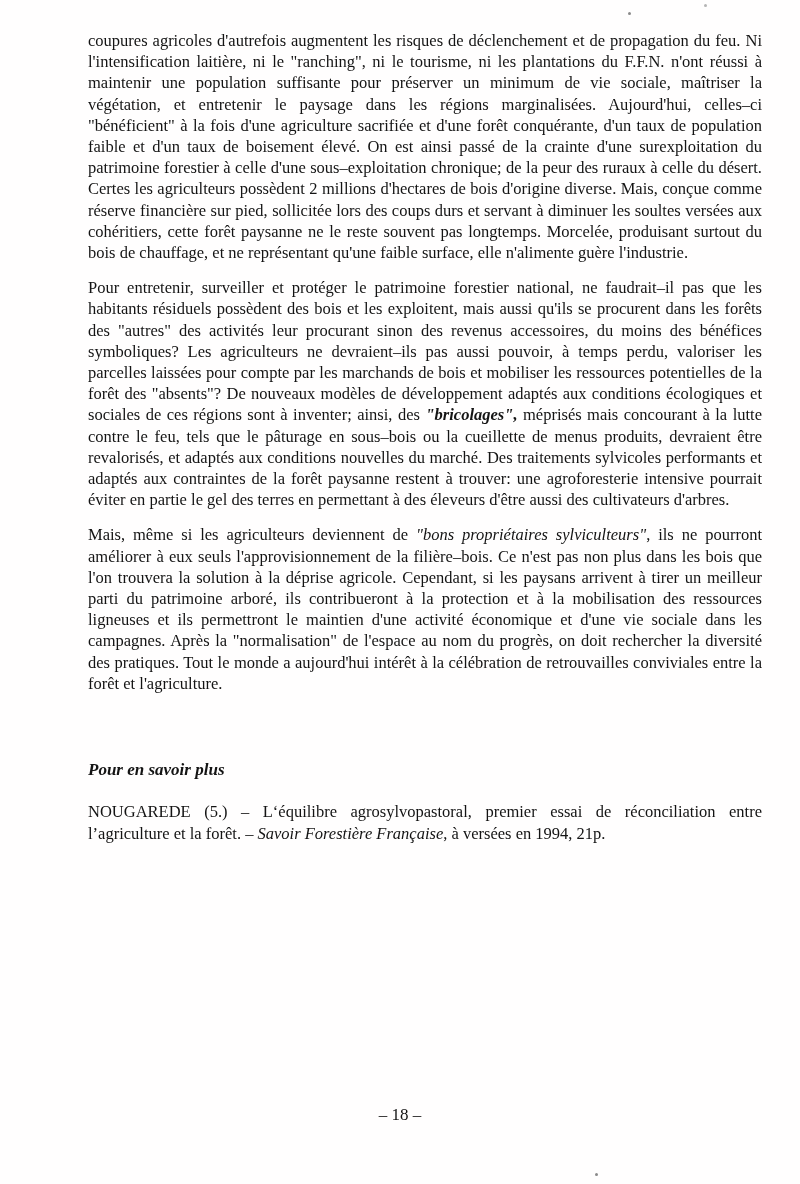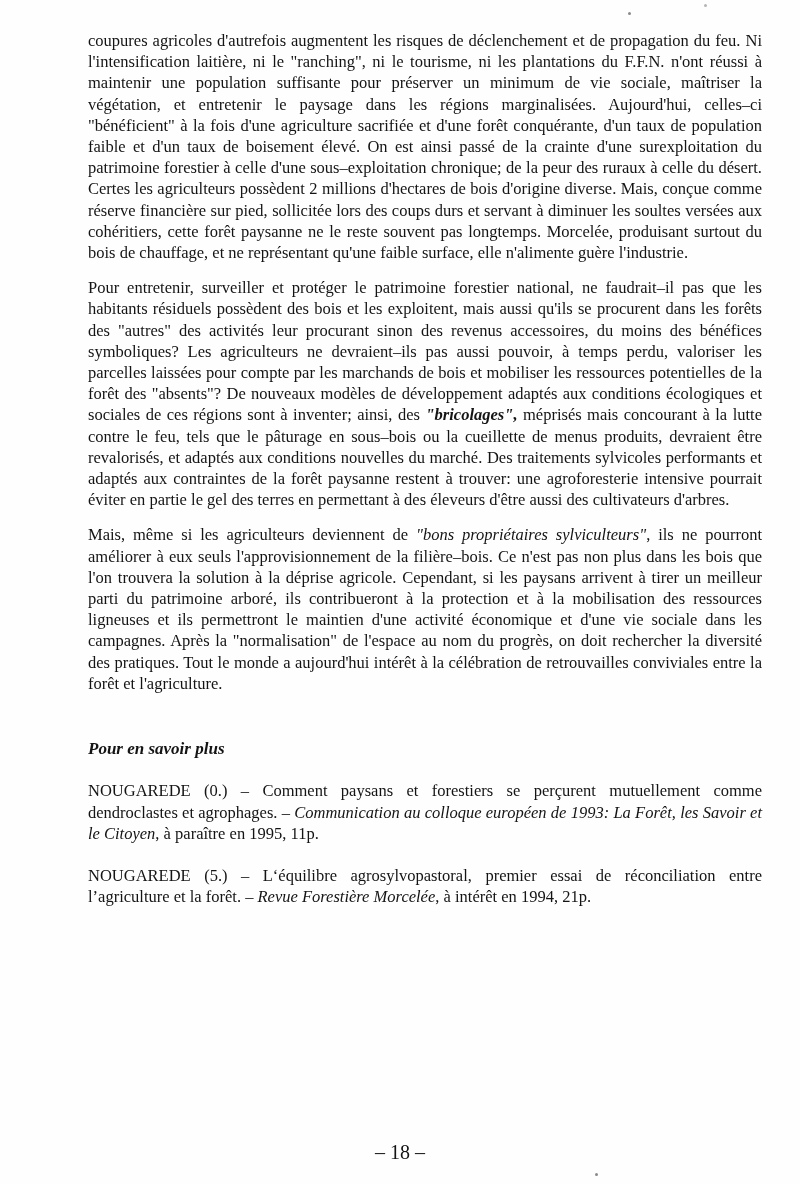--- a/index.html
+++ b/index.html
@@ -28,33 +28,33 @@
   p.body-par {
     margin: 0 0 14px 0;
   }
   .seg-normal { font-style: normal; font-weight: normal; margin-top: 30px; }
   .seg-italic { font-style: italic; }
   .seg-bold-italic { font-style: italic; font-weight: bold; }
   h2.further-heading {
     font-size: 17px;
     font-style: italic;
     font-weight: bold;
-    margin: 44px 0 0 0;
+    margin: 65px 0 0 0;
     text-align: left;
   }
   p.reference {
     margin: 21px 0 0 0;
   }
   .footer {
     position: absolute;
-    top: 1141px;
+    top: 1105px;
     left: 0;
     width: 800px;
     text-align: center;
-    font-size: 20px;
+    font-size: 17px;
   }
   .artifact-dot {
     position: absolute;
     background: #8a8a8a;
     border-radius: 50%;
   }
   .dot-a { left: 628px; top: 12px;  width: 3px; height: 3px; }
   .dot-b { left: 704px; top: 4px;   width: 3px; height: 3px; background:#b5b5b5; }
   .dot-c { left: 595px; top: 1173px; width: 3px; height: 3px; }
 </style>
@@ -72,21 +72,20 @@
     <p class="body-par"><span class="seg-normal">coupures agricoles d'autrefois augmentent les risques de déclenchement et de propagation du feu. Ni l'intensification laitière, ni le "ranching", ni le tourisme, ni les plantations du F.F.N. n'ont réussi à maintenir une population suffisante pour préserver un minimum de vie sociale, maîtriser la végétation, et entretenir le paysage dans les régions marginalisées. Aujourd'hui, celles–ci "bénéficient" à la fois d'une agriculture sacrifiée et d'une forêt conquérante, d'un taux de population faible et d'un taux de boisement élevé.  On est ainsi passé de la crainte d'une surexploitation du patrimoine forestier à celle d'une sous–exploitation chronique; de la peur des ruraux à celle du désert. Certes les agriculteurs possèdent 2 millions d'hectares de bois d'origine diverse. Mais, conçue comme réserve financière sur pied, sollicitée lors des coups durs et servant à diminuer les soultes versées aux cohéritiers, cette forêt paysanne ne le reste souvent pas longtemps. Morcelée, produisant surtout du bois de chauffage, et ne représentant qu'une faible surface, elle n'alimente guère l'industrie.</span></p>
 
     <p class="body-par"><span class="seg-normal">Pour entretenir, surveiller et protéger le patrimoine forestier national, ne faudrait–il pas que les habitants résiduels possèdent des bois et les exploitent, mais aussi qu'ils se procurent dans les forêts des "autres" des activités leur procurant sinon des revenus accessoires, du moins des bénéfices symboliques? Les agriculteurs ne devraient–ils pas aussi pouvoir, à temps perdu, valoriser les parcelles laissées pour compte par les marchands de bois et mobiliser les ressources potentielles de la forêt des "absents"? De nouveaux modèles de développement adaptés aux conditions écologiques et sociales de ces régions sont à inventer; ainsi, des </span><span class="seg-bold-italic">"bricolages",</span><span class="seg-normal"> méprisés mais concourant à la lutte contre le feu, tels que le pâturage en sous–bois ou la cueillette de menus produits, devraient être revalorisés, et adaptés aux conditions nouvelles du marché. Des traitements sylvicoles performants et adaptés aux contraintes de la forêt paysanne restent à trouver: une agroforesterie intensive pourrait éviter en partie le gel des terres en permettant à des éleveurs d'être aussi des cultivateurs d'arbres.</span></p>
 
     <p class="body-par"><span class="seg-normal">Mais, même si les agriculteurs deviennent de </span><span class="seg-italic">"bons propriétaires sylviculteurs"</span><span class="seg-normal">, ils ne pourront améliorer à eux seuls l'approvisionnement de la filière–bois. Ce n'est pas non plus dans les bois que l'on trouvera la solution à la déprise agricole. Cependant, si les paysans arrivent à tirer un meilleur parti du patrimoine arboré, ils contribueront à la protection et à la mobilisation des ressources ligneuses et ils permettront le maintien d'une activité économique et d'une vie sociale dans les campagnes. Après la "normalisation" de l'espace au nom du progrès, on doit rechercher la diversité des pratiques. Tout le monde a aujourd'hui intérêt à la célébration de retrouvailles conviviales entre la forêt et l'agriculture.</span></p>
 
     <h2 class="further-heading">Pour en savoir plus</h2>
 
 
 
-    <p class="reference"><span class="seg-normal">NOUGAREDE (0.) – Comment paysans et forestiers se perçurent mutuellement comme dendroclastes et agrophages. – </span><span class="seg-italic">Communication au colloque européen de 1993: La Forêt, les Savoir et le Citoyen</span><span class="seg-normal">, à paraître en 1995, 11p.</span></p>
 
-    <p class="reference"><span class="seg-normal">NOUGAREDE (5.) – L‘équilibre agrosylvopastoral, premier essai de réconciliation entre l’agriculture et la forêt. – </span><span class="seg-italic">Revue Forestière Morcelée</span><span class="seg-normal">, à intérêt en 1994, 21p.</span></p>
+    <p class="reference"><span class="seg-normal">NOUGAREDE (5.) – L‘équilibre agrosylvopastoral, premier essai de réconciliation entre l’agriculture et la forêt. – </span><span class="seg-italic">Savoir Forestière Française</span><span class="seg-normal">, à versées en 1994, 21p.</span></p>
 
   </div>
 
   <div class="footer">– 18 –</div>
 
 </div>
 
 </body></html>

